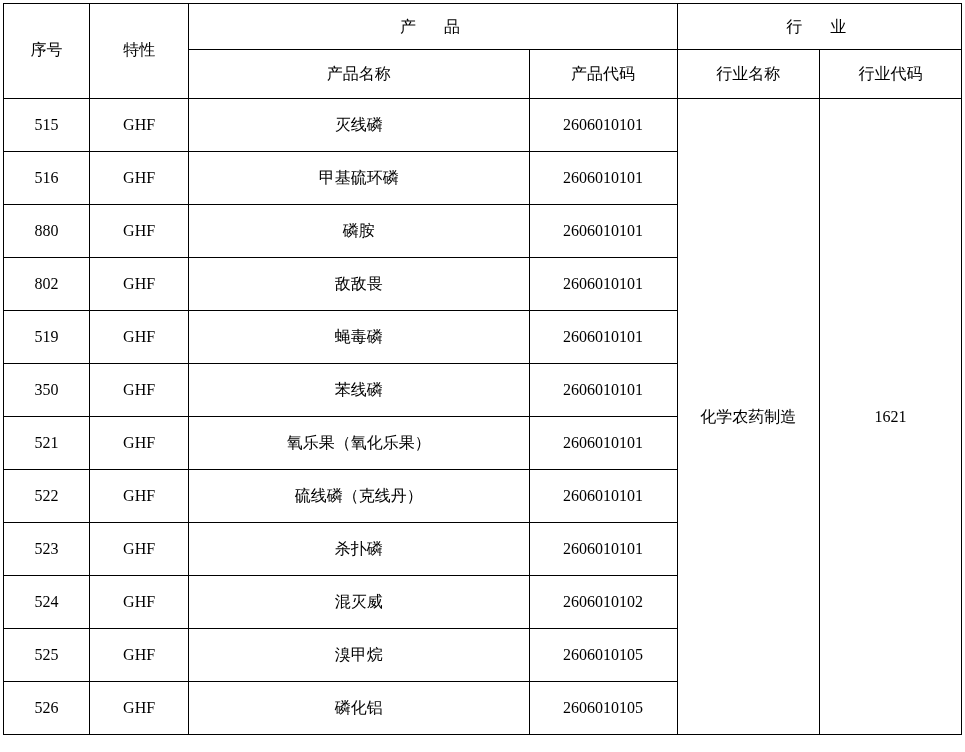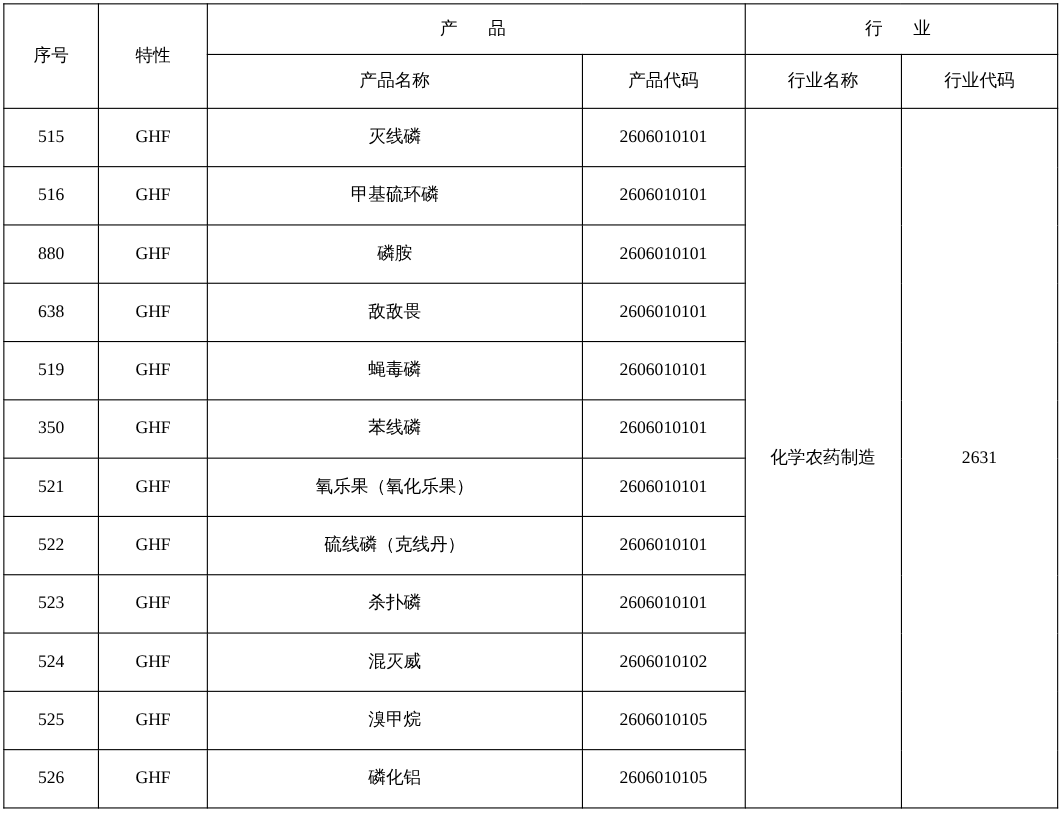--- a/index.html
+++ b/index.html
@@ -89,36 +89,36 @@
       </tr>
     </thead>
     <tbody id="table-body">
 
     <tr>
           <td class="col-seq">515</td>
           <td class="col-char">GHF</td>
           <td class="col-pname">灭线磷</td>
           <td class="col-pcode">2606010101</td>
           <td class="col-iname" rowspan="12">化学农药制造</td>
-          <td class="col-icode" rowspan="12">2631</td>
+          <td class="col-icode" rowspan="12">1621</td>
         </tr>
         <tr>
           <td class="col-seq">516</td>
           <td class="col-char">GHF</td>
           <td class="col-pname">甲基硫环磷</td>
           <td class="col-pcode">2606010101</td>
         </tr>
         <tr>
           <td class="col-seq">880</td>
           <td class="col-char">GHF</td>
           <td class="col-pname">磷胺</td>
           <td class="col-pcode">2606010101</td>
         </tr>
         <tr>
-          <td class="col-seq">638</td>
+          <td class="col-seq">802</td>
           <td class="col-char">GHF</td>
           <td class="col-pname">敌敌畏</td>
           <td class="col-pcode">2606010101</td>
         </tr>
         <tr>
           <td class="col-seq">519</td>
           <td class="col-char">GHF</td>
           <td class="col-pname">蝇毒磷</td>
           <td class="col-pcode">2606010101</td>
         </tr>

